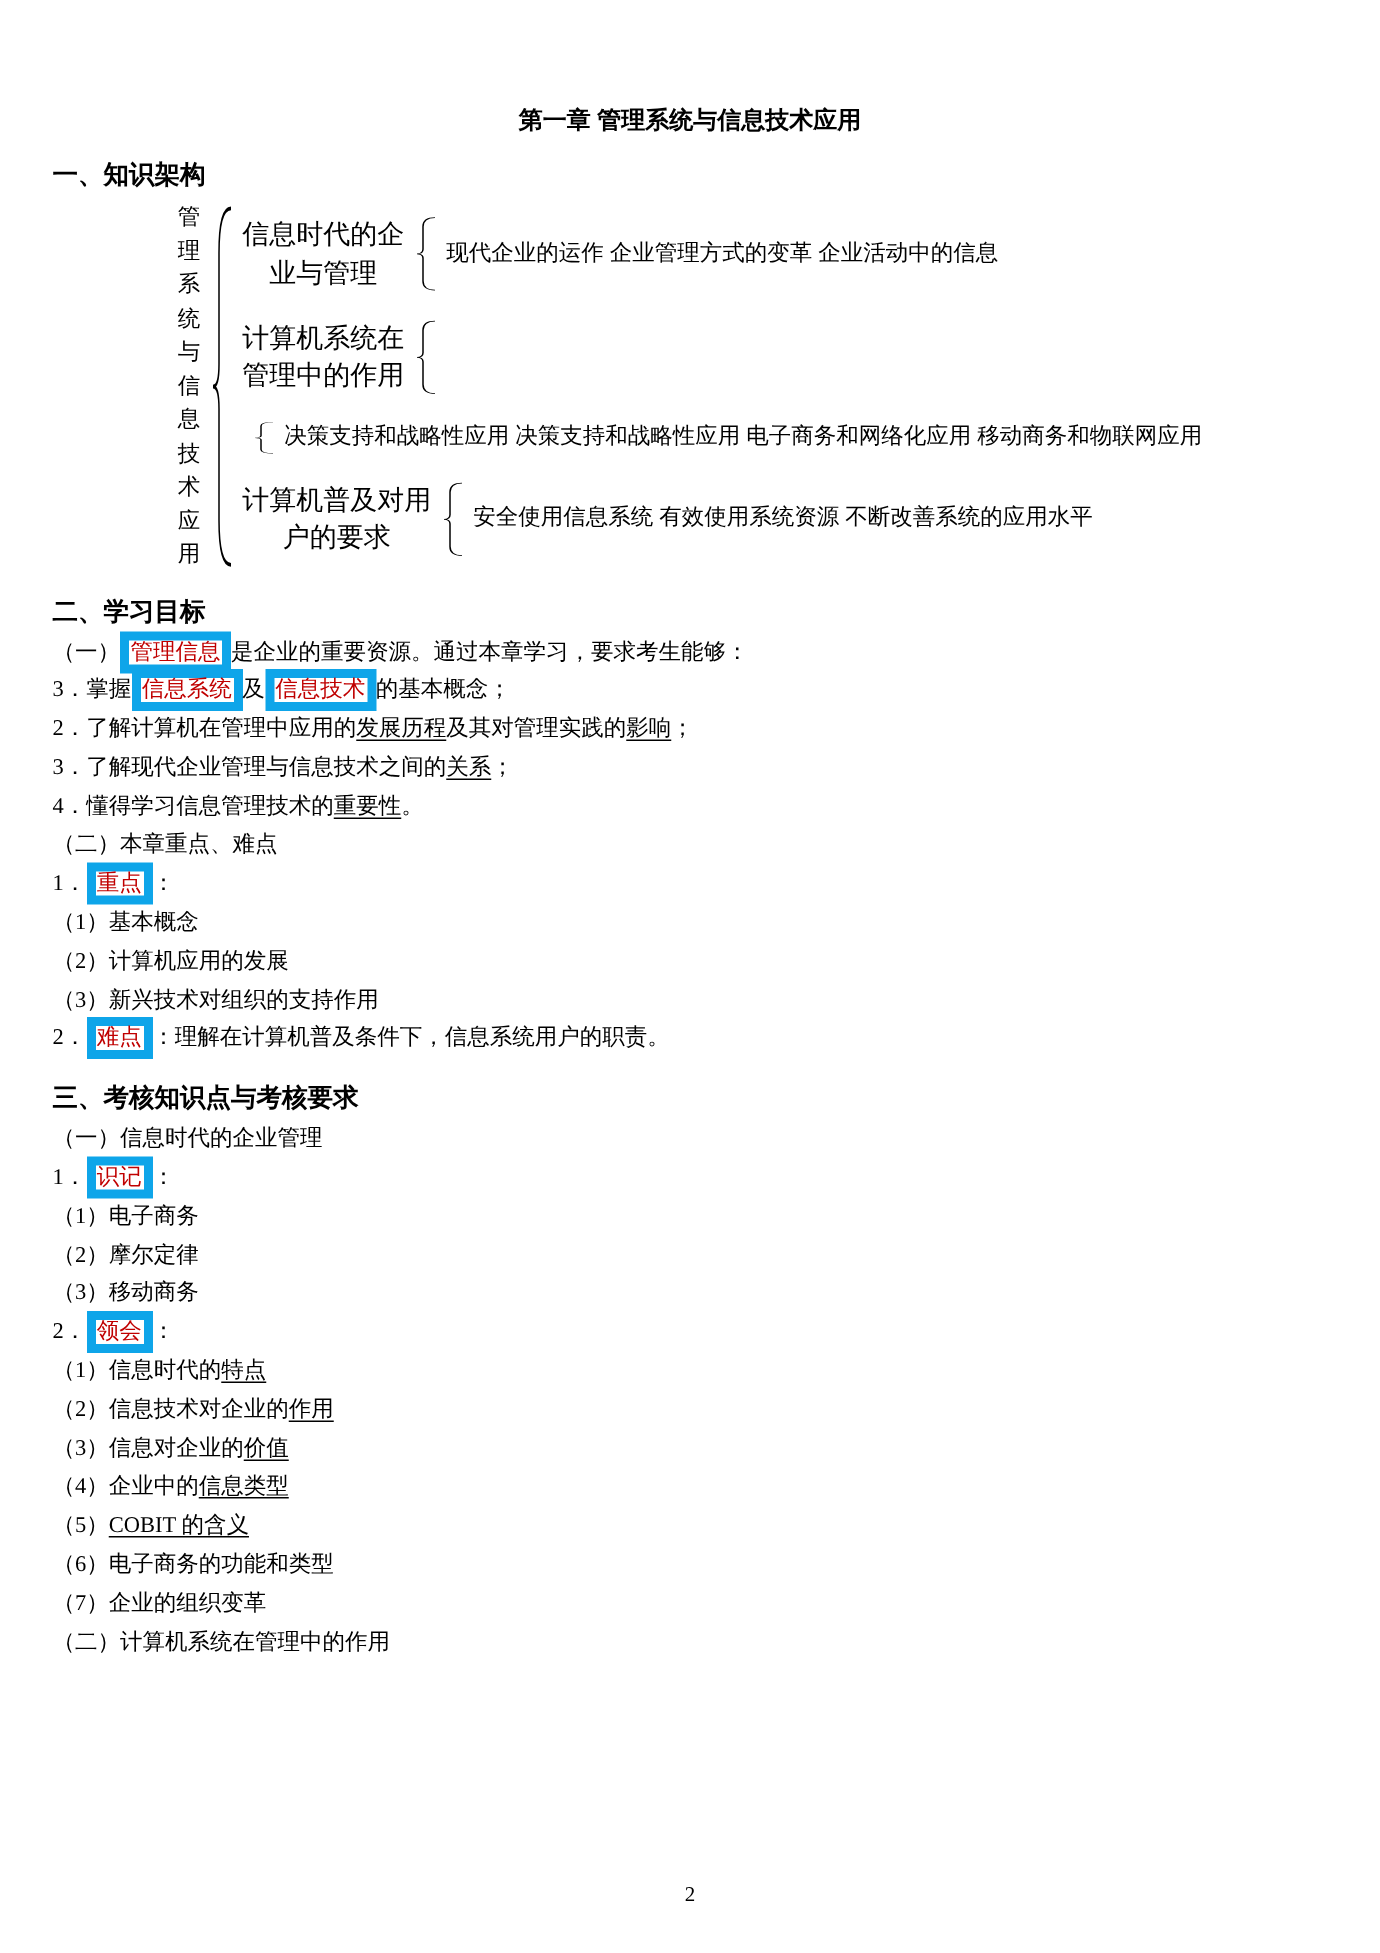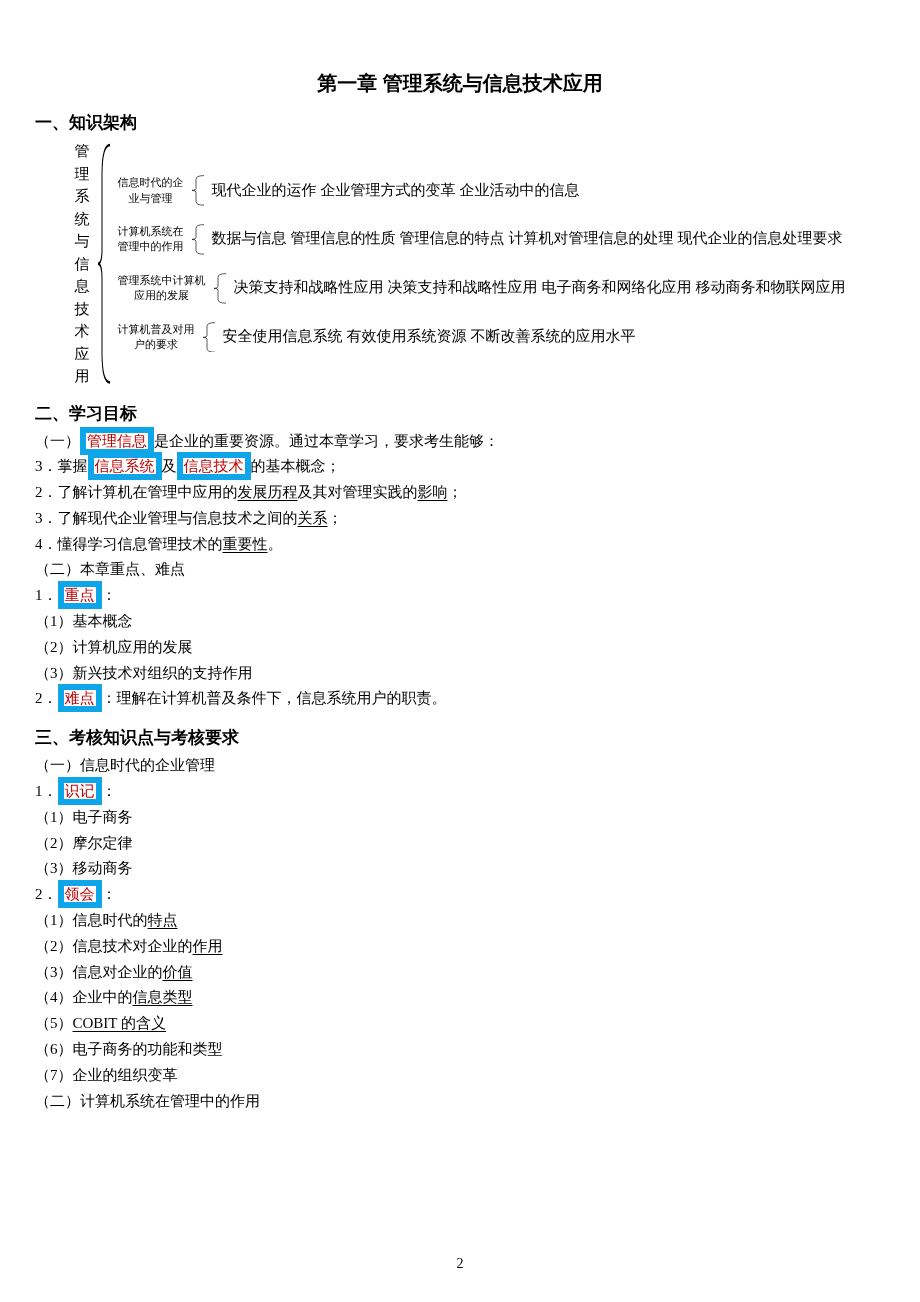--- a/index.html
+++ b/index.html
@@ -10,21 +10,21 @@
     font-family: "SimSun", "宋体", serif;
     font-size: 15px;
     color: #000;
     padding: 70px 35px 0 35px;
     position: relative;
   }
   .title {
     text-align: center;
     font-family: "SimHei", "黑体", sans-serif;
     font-weight: bold;
-    font-size: 20px;
+    font-size: 16px;
     margin-bottom: 10px;
   }
   .sec-head {
     font-family: "SimHei", "黑体", sans-serif;
     font-weight: bold;
     font-size: 17px;
     margin-top: 14px;
     margin-bottom: 4px;
   }
   .line { line-height: 1.72; }
@@ -42,21 +42,21 @@
   .tree-wrap {
     display: flex;
     justify-content: center;
     margin: 6px 0 8px 0;
   }
   .node {
     display: flex;
     align-items: center;
   }
   .node-label {
-    font-size: 11px;
+    font-size: 18px;
     white-space: nowrap;
   }
   .vert-label {
     display: flex;
     flex-direction: column;
     line-height: 1.5;
     font-size: 15px;
   }
   .brace-col {
     position: relative;
@@ -130,33 +130,23 @@
 
       <div class="node">
         <div class="node-label mid-label">
           <span>计算机系统在</span><br><span>管理中的作用</span>
         </div>
         <div class="brace-col">
           <svg viewBox="0 0 18 100" preserveAspectRatio="none">
               <path d="M14 2 Q6 2 6 14 L6 44 Q6 50 2 50 Q6 50 6 56 L6 86 Q6 98 14 98" fill="none" stroke="#000" stroke-width="1"></path>
             </svg>
         </div>
-        <div class="leaf-list">
-          <span>数据与信息</span>
-          <span>管理信息的性质</span>
-          <span>管理信息的特点</span>
-          <span>计算机对管理信息的处理</span>
-          <span>现代企业的信息处理要求</span>
-        </div>
-      </div>
-
-      <div class="node">
-        <div class="node-label mid-label">
-          <span>管理系统中计算机</span><br><span>应用的发展</span>
-        </div>
+      </div>
+
+      <div class="node">
         <div class="brace-col">
           <svg viewBox="0 0 18 100" preserveAspectRatio="none">
               <path d="M14 2 Q6 2 6 14 L6 44 Q6 50 2 50 Q6 50 6 56 L6 86 Q6 98 14 98" fill="none" stroke="#000" stroke-width="1"></path>
             </svg>
         </div>
         <div class="leaf-list">
           <span>决策支持和战略性应用</span>
           <span>决策支持和战略性应用</span>
           <span>电子商务和网络化应用</span>
           <span>移动商务和物联网应用</span>

